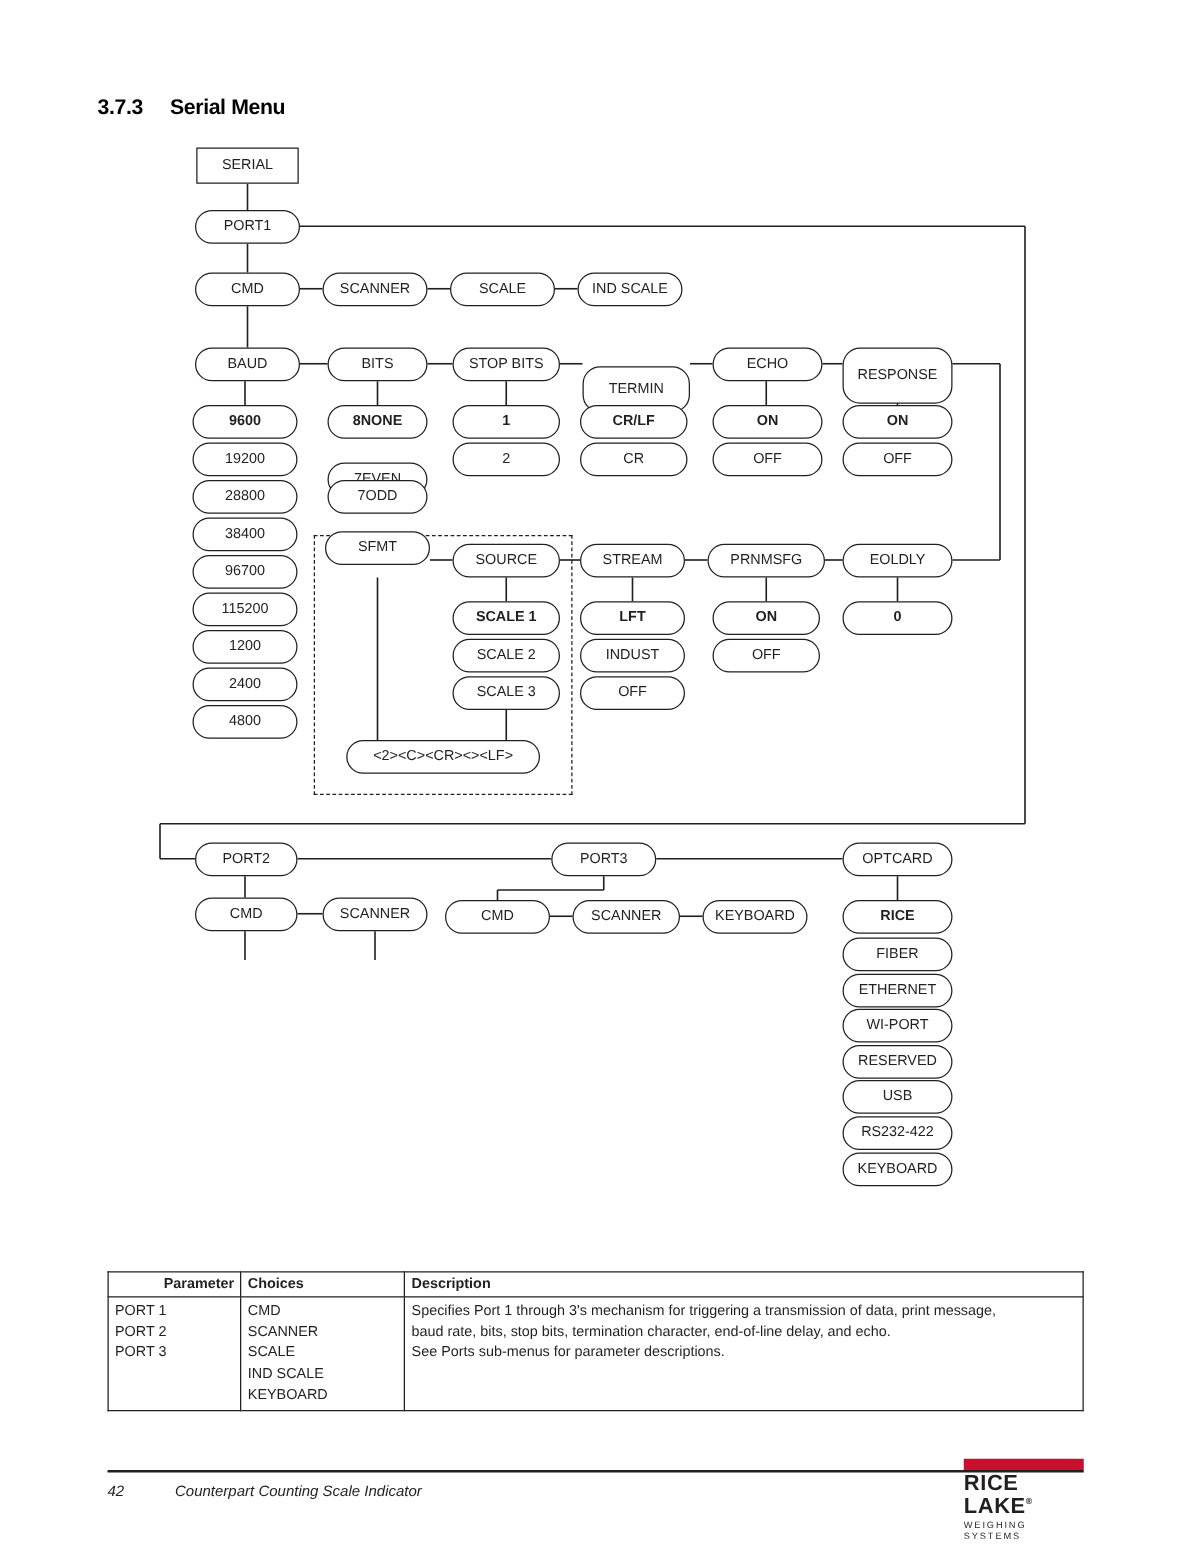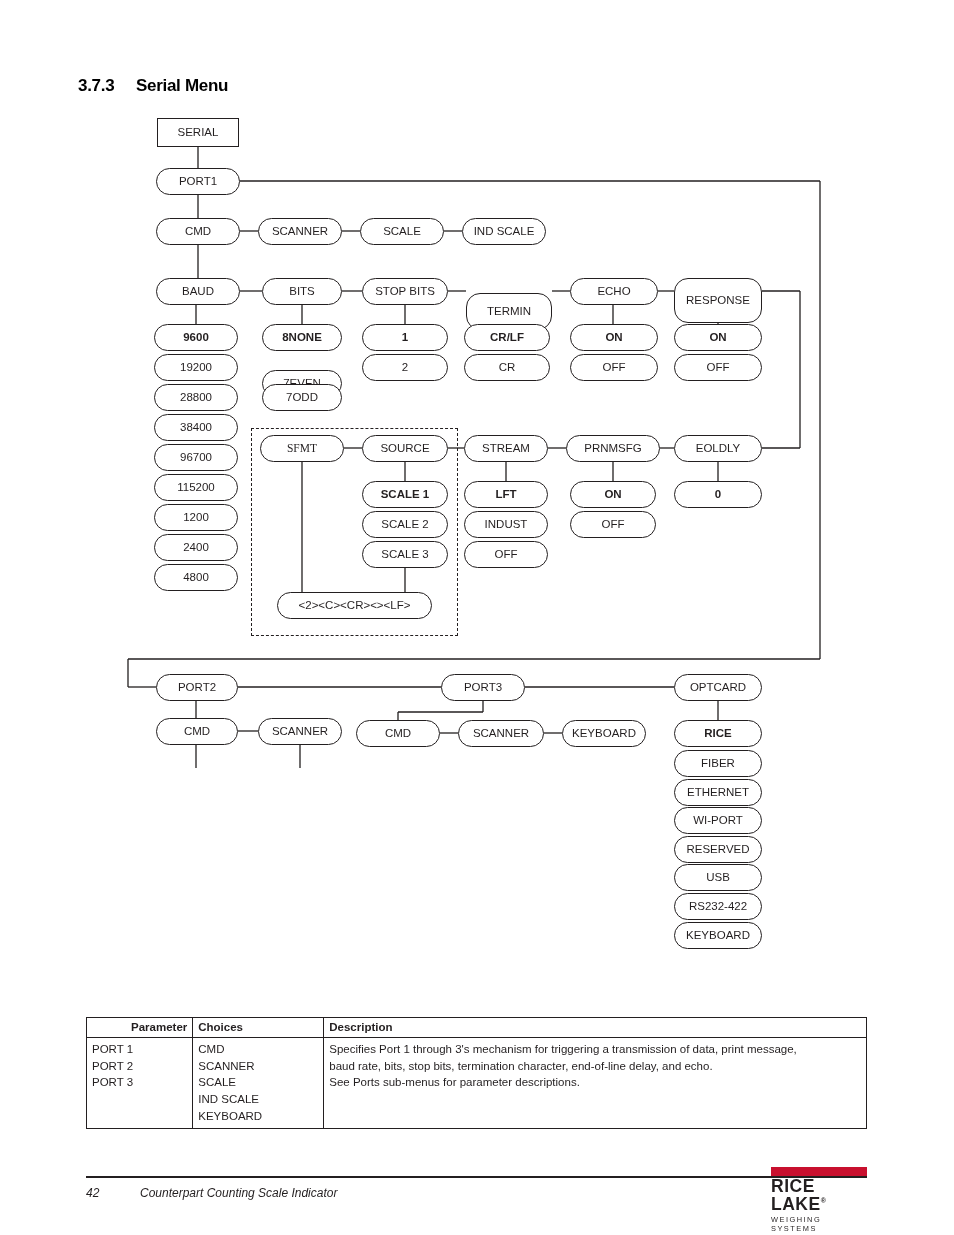--- a/index.html
+++ b/index.html
@@ -282,21 +282,21 @@
     <span>OFF</span>
   </div>
 
   <div class="node bold" style="left:674px; top:324px; width:88px; height:27px;">
     <span>ON</span>
   </div>
   <div class="node" style="left:674px; top:354px; width:88px; height:27px;">
     <span>OFF</span>
   </div>
 
-  <div class="node" style="left:260px; top:435px; width:84px; height:27px;font-family:Liberation Serif, serif;">
+  <div class="node" style="left:260px; top:425px; width:84px; height:27px;">
     <span>SFMT</span>
   </div>
   <div class="node" style="left:362px; top:435px; width:86px; height:27px;">
     <span>SOURCE</span>
   </div>
   <div class="node" style="left:464px; top:435px; width:84px; height:27px;">
     <span>STREAM</span>
   </div>
   <div class="node" style="left:566px; top:435px; width:94px; height:27px;">
     <span>PRNMSFG</span>

